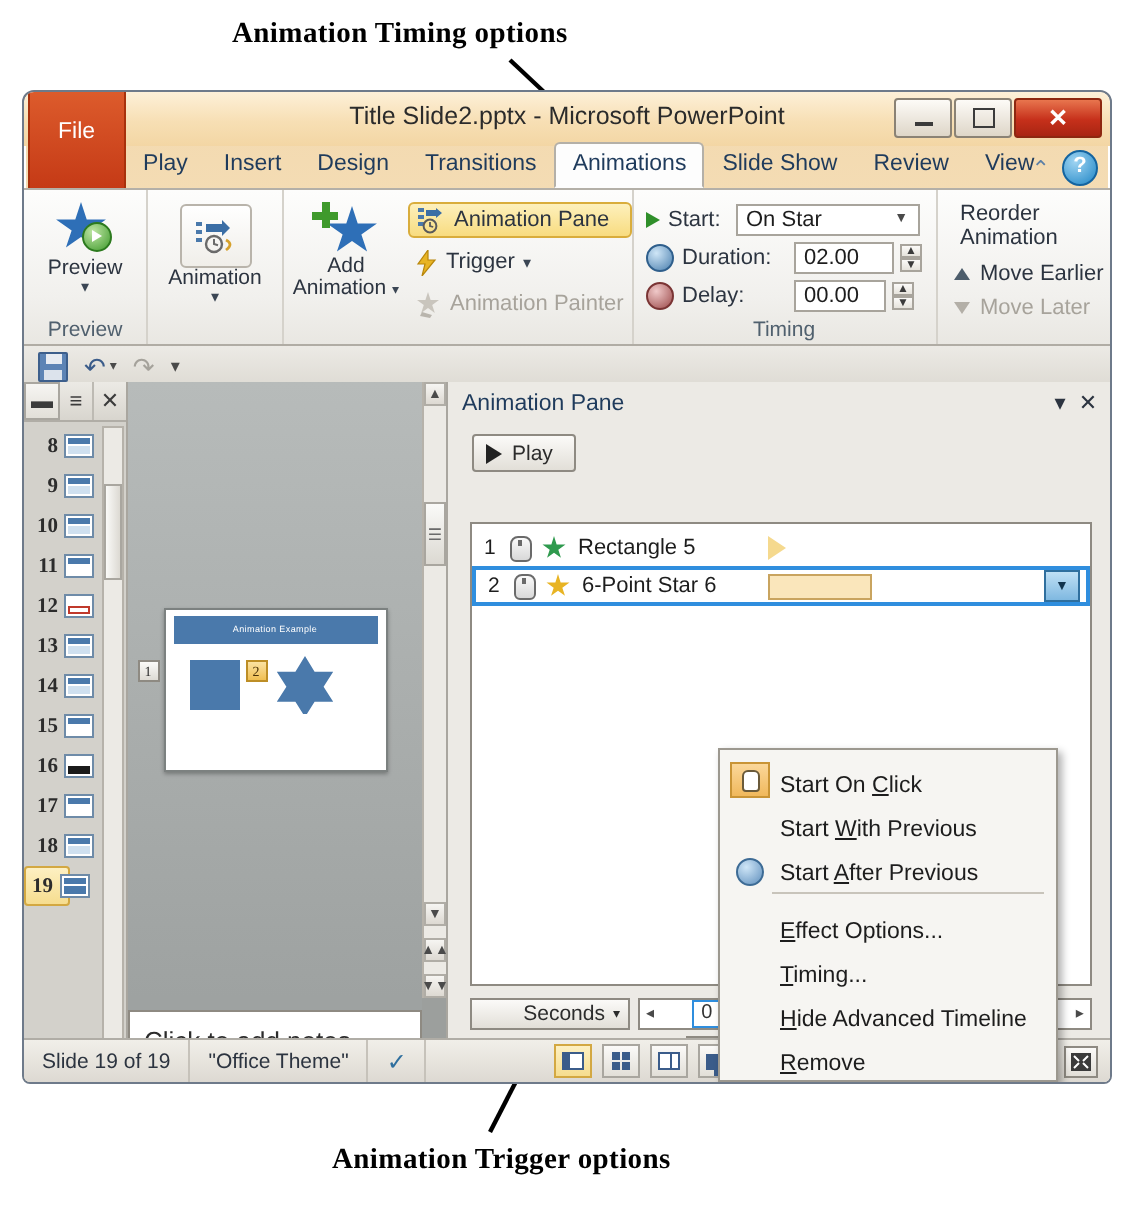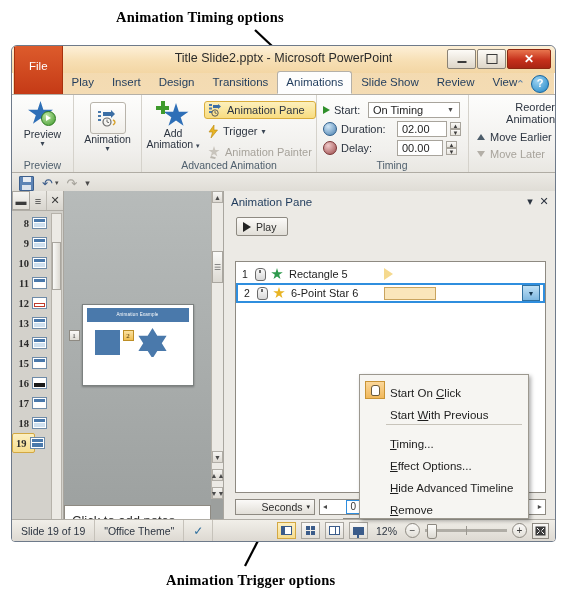--- a/index.html
+++ b/index.html
@@ -447,29 +447,28 @@
           <span class="caret">▾</span>
         </div>
         <div class="small-cmd disabled">
           <svg width="13" height="13" viewBox="0 0 13 13">
             <path d="M6 0 L7.3 4 L11.5 4 L8.1 6.5 L9.4 10.5 L6 8 L2.6 10.5 L3.9 6.5 L0.5 4 L4.7 4 Z" fill="#c9c5bd"></path>
             <path d="M3 10 L8 11.5 L7 13 L2 12 Z" fill="#b9b5ad"></path>
           </svg>
           <span>Animation Painter</span>
         </div>
       </div>
-      <div class="rgroup-label">Advanced Animation</div>
     </div>
 
     <div class="rgroup" style="width:152px;padding:5px 0 0 6px;">
       <div class="timing-row">
         <span class="tri-green"></span>
         <span class="tlabel" style="width:30px;">Start:</span>
         <span class="combo" style="width:92px;">
-          <span class="cv">On Timing</span>
+          <span class="cv">On Star</span>
           <span class="carr">▼</span>
         </span>
       </div>
       <div class="timing-row">
         <span class="clock-ico"></span>
         <span class="tlabel">Duration:</span>
         <span class="combo" style="width:50px;">
           <span class="cv">02.00</span>
         </span>
         <span class="spin">
@@ -484,21 +483,21 @@
           <span class="cv">00.00</span>
         </span>
         <span class="spin">
           <span>▲</span>
           <span>▼</span>
         </span>
       </div>
     </div>
 
     <div class="rgroup" style="width:auto;flex:1;padding:6px 0 0 8px;border-right:none;">
-      <div style="font-size:11px;color:#2c3440;padding-left:3px;text-align:right;">Reorder Animation</div>
+      <div style="font-size:11px;color:#2c3440;padding-left:3px;">Reorder Animation</div>
       <div class="reorder-cmd" style="margin-top:3px;">
         <span class="tri-up"></span>
         <span>Move Earlier</span>
       </div>
       <div class="reorder-cmd disabled">
         <span class="tri-dn"></span>
         <span>Move Later</span>
       </div>
     </div>
     <div style="position:absolute;left:300px;bottom:1px;width:160px;text-align:center;font-size:10.5px;color:#50606e;">Timing</div>
@@ -668,28 +667,34 @@
                 <span class="ctx-ic-mouse">
                   <span class="m"></span>
                 </span>
               </span>
             <span class="tx"><span>Start On </span><u>C</u><span>lick</span></span>
           </div>
           <div class="ctx-item">
             <span class="ic"></span>
             <span class="tx"><span>Start </span><u>W</u><span>ith Previous</span></span>
           </div>
+          <div class="ctx-item">
+            <span class="ic">
+                <span class="ctx-ic-clock"></span>
+              </span>
+            <span class="tx"><span>Start </span><u>A</u><span>fter Previous</span></span>
+          </div>
           <div class="ctx-sep"></div>
           <div class="ctx-item">
             <span class="ic"></span>
-            <span class="tx"><u>T</u><span>iming...</span></span>
+            <span class="tx"><u>E</u><span>ffect Options...</span></span>
           </div>
           <div class="ctx-item">
             <span class="ic"></span>
-            <span class="tx"><u>E</u><span>ffect Options...</span></span>
+            <span class="tx"><u>T</u><span>iming...</span></span>
           </div>
           <div class="ctx-item">
             <span class="ic"></span>
             <span class="tx"><u>H</u><span>ide Advanced Timeline</span></span>
           </div>
           <div class="ctx-item">
             <span class="ic"></span>
             <span class="tx"><u>R</u><span>emove</span></span>
           </div>
         </div>

